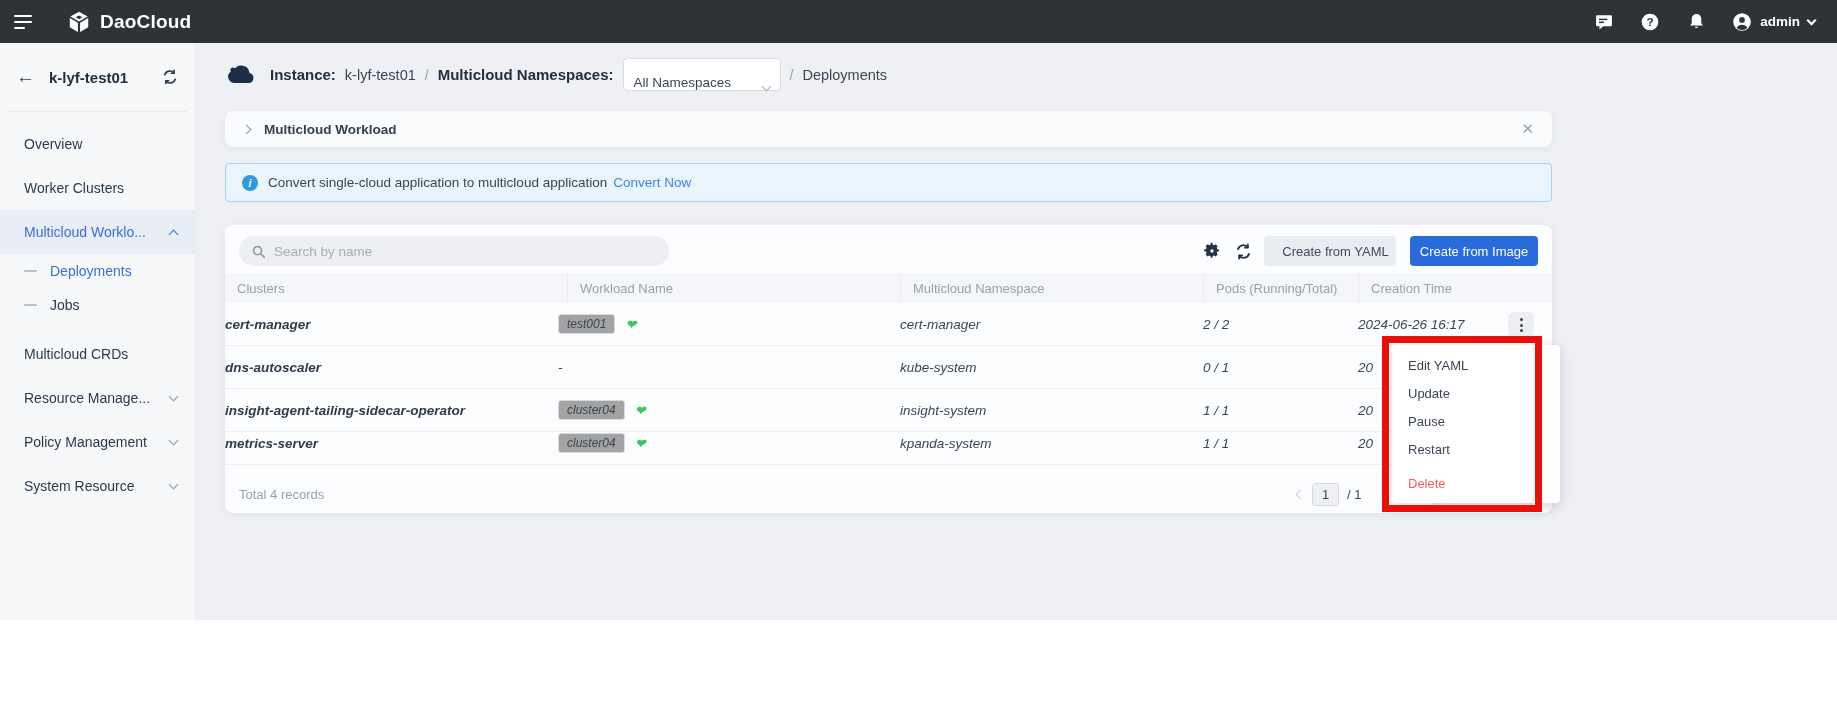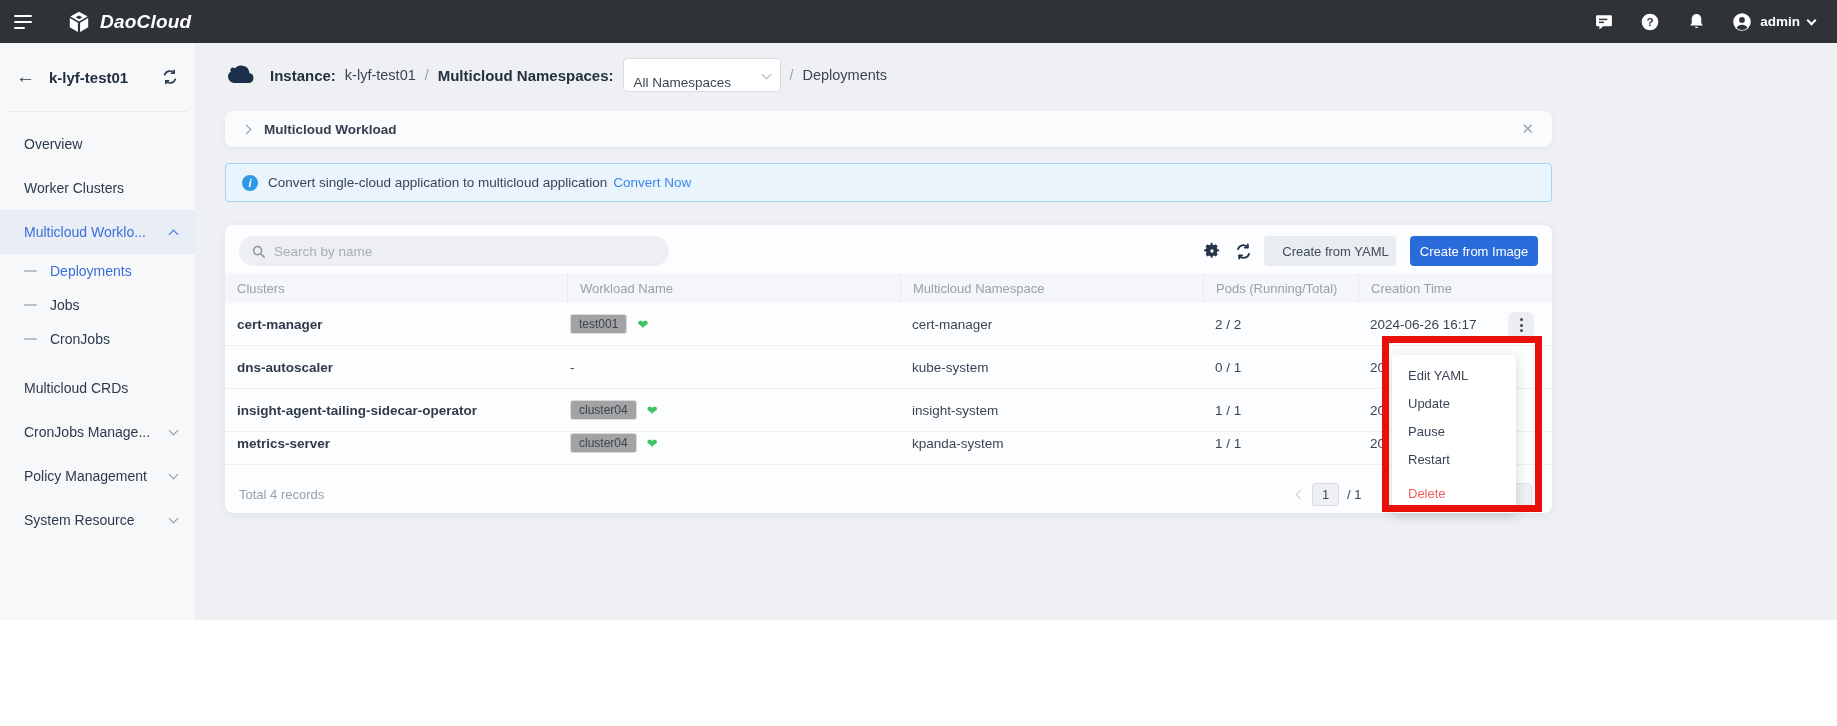--- a/index.html
+++ b/index.html
@@ -15,21 +15,21 @@
   .topbar {
     position:absolute; top:0; left:0; width:1837px; height:43px;
     background:#2f3338; display:flex; align-items:center; z-index:20;
   }
   .hamburger { margin-left:14px; width:20px; cursor:pointer; }
   .hamburger span { display:block; height:2px; background:#fff; margin:4px 0; border-radius:1px; }
   .hamburger span:nth-child(1){width:18px;}
   .hamburger span:nth-child(2){width:18px;}
   .hamburger span:nth-child(3){width:11px;}
   .brand { display:flex; align-items:center; margin-left:32px; gap:8px; }
-  .brand-name { color:#fff; font-size:19px; font-weight:bold; letter-spacing:.2px;font-style:italic; }
+  .brand-name { color:#fff; font-size:19px; font-weight:bold; letter-spacing:.2px; }
   .topbar-right { margin-left:auto; display:flex; align-items:center; gap:26px; margin-right:22px; }
   .tb-icon { width:20px; height:20px; display:flex; align-items:center; justify-content:center; cursor:pointer; }
   .user-chip { display:flex; align-items:center; gap:8px; cursor:pointer; }
   .user-name { color:#fff; font-size:13.5px; font-weight:bold; }
   .chev { display:inline-block; width:7px; height:7px; border-right:2px solid #fff; border-bottom:2px solid #fff; transform:rotate(45deg); margin-top:-3px; }
   
   .sidebar {
     position:absolute; top:43px; left:0; width:196px; height:577px;
     background:#f7f8fa; border-right:1px solid #ebedf1; z-index:5;
   }
@@ -49,21 +49,21 @@
   .sm-chev.down { transform:rotate(45deg); margin-top:-4px; }
   .sm-chev.up { transform:rotate(-135deg); margin-top:4px; border-color:#3a6fd8; }
   .menu-gap { height:10px; }
   
   .bottom-strip { position:absolute; left:0; top:620px; width:1837px; height:106px; background:#ffffff; }
   
   .breadcrumb { position:absolute; left:225px; top:58px; display:flex; align-items:center; gap:9px; z-index:4; }
   .bc-bold { font-size:15px; font-weight:bold; color:#23303f; }
   .bc-text { font-size:14.5px; color:#3b4654; }
   .bc-sep { font-size:14px; color:#98a0ab; }
-  .ns-select { display:flex; align-items:flex-start; justify-content:space-between; width:158px; height:33px; background:#fff; border:1px solid #d9dde3; border-radius:4px; padding:16px 10px; cursor:pointer; }
+  .ns-select { display:flex; align-items:flex-end; justify-content:space-between; width:158px; height:33px; background:#fff; border:1px solid #d9dde3; border-radius:4px; padding:0 10px; cursor:pointer; }
   .ns-select .val { font-size:13.5px; color:#3b4654; }
   .ns-select .sm-chev { border-color:#aab2bc; }
   
   .collapse-panel {
     position:absolute; left:225px; top:111px; width:1327px; height:36px;
     background:#fafbfd; border-radius:8px; box-shadow:0 2px 6px rgba(40,60,90,.06);
     display:flex; align-items:center; padding:0 18px; z-index:4;
   }
   .cp-chev { width:7px; height:7px; border-right:1.8px solid #7e97b8; border-bottom:1.8px solid #7e97b8; transform:rotate(-45deg); margin-right:14px; }
   .cp-title { font-size:13.5px; font-weight:bold; color:#34404e; flex:1; }
@@ -88,41 +88,41 @@
   .search input::placeholder { color:#a7aeb8; }
   .icon-btn { position:absolute; top:4px; width:24px; height:24px; display:flex; align-items:center; justify-content:center; cursor:pointer; color:#2c3a4a; }
   .btn { position:absolute; top:1px; height:30px; border-radius:4px; font-size:13px; display:flex; align-items:center; justify-content:center; cursor:pointer; font-family:"Liberation Sans",sans-serif; }
   .btn-gray { background:#e9ecf1; color:#414c5b; width:132px; }
   .btn-blue { background:#2a6bdb; color:#fff; width:128px; }
   
   .thead { position:absolute; left:0; top:48px; width:1327px; height:30px; background:#f4f6f9; display:flex; align-items:center; }
   .th { font-size:13px; color:#98a1ad; padding-left:12px; height:30px; display:flex; align-items:center; border-left:1px solid #e7eaee; }
   .th:first-child { border-left:none; }
   .trow { position:absolute; left:0; width:1327px; height:43px; display:flex; align-items:center; border-bottom:1px solid #edeff2; background:transparent; }
-  .td { padding-left:12px; font-size:13.5px; color:#3b4654; display:flex; align-items:center; }
+  .td { font-size:13.5px; color:#3b4654; display:flex; align-items:center;font-style:italic; }
   .td-name { font-weight:bold; color:#2f3b49; }
   .c1 { width:333px; } .c2 { width:342px; } .c3 { width:303px; } .c4 { width:155px;text-align:right; } .c5 { width:130px; }
   .badge { display:inline-block; padding:2px 8px; border:1px solid #d7dbe1; background:#a3a3a3; border-radius:3px; font-size:12px; color:#3b4654; }
   .heart { color:#3dc561; font-size:13px; margin-left:10px; }
   .kebab { position:absolute; right:18px; top:9px; width:26px; height:26px; border-radius:6px; background:#eceef2; display:flex; flex-direction:column; align-items:center; justify-content:center; gap:2.5px; cursor:pointer; }
   .kebab i { width:3px; height:3px; border-radius:50%; background:#3b4654; }
   .tfoot { position:absolute; left:0; top:250px; width:1327px; height:38px; display:flex; align-items:center; padding:0 14px; }
   .total { font-size:13px; color:#9aa1ab; }
   .pager { position:absolute; left:1072px; top:0; height:38px; display:flex; align-items:center; gap:8px; }
   .pg-chev { width:7px; height:7px; border-right:1.8px solid #c9ced6; border-bottom:1.8px solid #c9ced6; }
   .pg-prev { transform:rotate(135deg); }
   .pg-next { transform:rotate(-45deg); border-color:#aab2bc; }
   .pg-input { width:27px; height:23px; background:#eef0f3; border:1px solid #d8dce2; border-radius:3px; text-align:center; font-size:13px; color:#3b4654; font-family:"Liberation Sans",sans-serif; }
   .pg-sep { font-size:13px; color:#3b4654; }
   
   .page-size-box { position:absolute; left:1432px; top:483px; width:100px; height:25px; background:#eef0f3; border:1px solid #dcdfe5; border-radius:4px; z-index:5; }
   .pg-next-outer { position:absolute; left:1533px; top:489px; z-index:5; }
   
   .ctx-menu {
-    position:absolute; left:1392px; top:355px; width:124px;
+    position:absolute; left:1392px; top:345px; width:168px;
     background:#fff; border-radius:4px; box-shadow:0 3px 12px rgba(30,40,60,.18);
     padding:6px 0; z-index:6;
   }
   .ctx-item { height:28px; display:flex; align-items:center; padding:0 16px; font-size:13px; color:#3b4654; cursor:pointer; }
   .ctx-item.danger { color:#f25f5f; margin-top:6px; }
   
   .annotation {
     position:absolute; left:1382px; top:336px; width:160px; height:176px;
     border:7px solid #e90f0b; z-index:10; pointer-events:none;
   }
@@ -208,30 +208,26 @@
       <span class="sm-chev up"></span>
     </div>
     <div class="side-sub active">
       <span class="dash"></span>
       <span class="lbl">Deployments</span>
     </div>
     <div class="side-sub">
       <span class="dash"></span>
       <span class="lbl">Jobs</span>
     </div>
-    <div class="side-sub">
-      <span class="dash"></span>
-      <span class="lbl">CronJobs</span>
-    </div>
     <div class="menu-gap"></div>
     <div class="side-item">
       <span class="lbl">Multicloud CRDs</span>
     </div>
     <div class="side-item">
-      <span class="lbl">CronJobs Manage...</span>
+      <span class="lbl">Resource Manage...</span>
       <span class="sm-chev down"></span>
     </div>
     <div class="side-item">
       <span class="lbl">Policy Management</span>
       <span class="sm-chev down"></span>
     </div>
     <div class="side-item">
       <span class="lbl">System Resource</span>
       <span class="sm-chev down"></span>
     </div>

